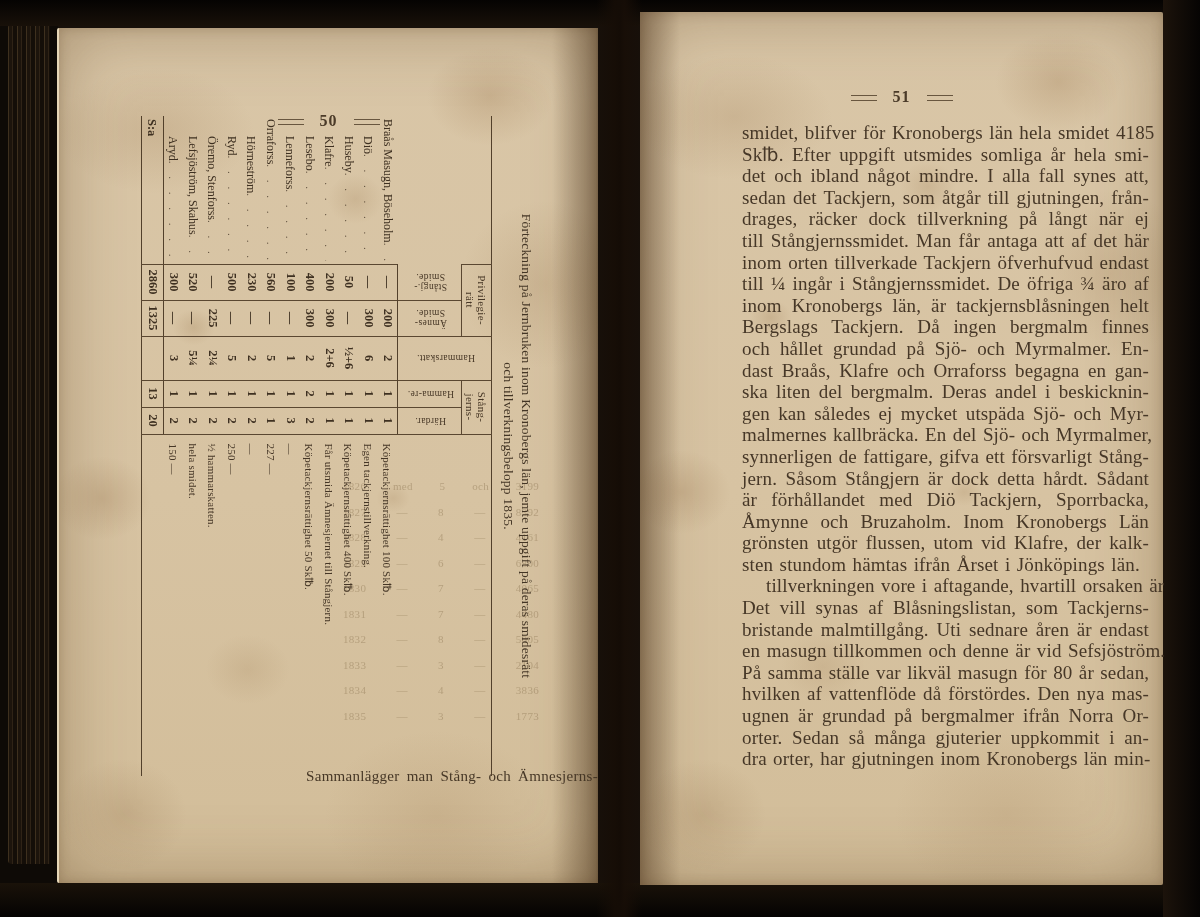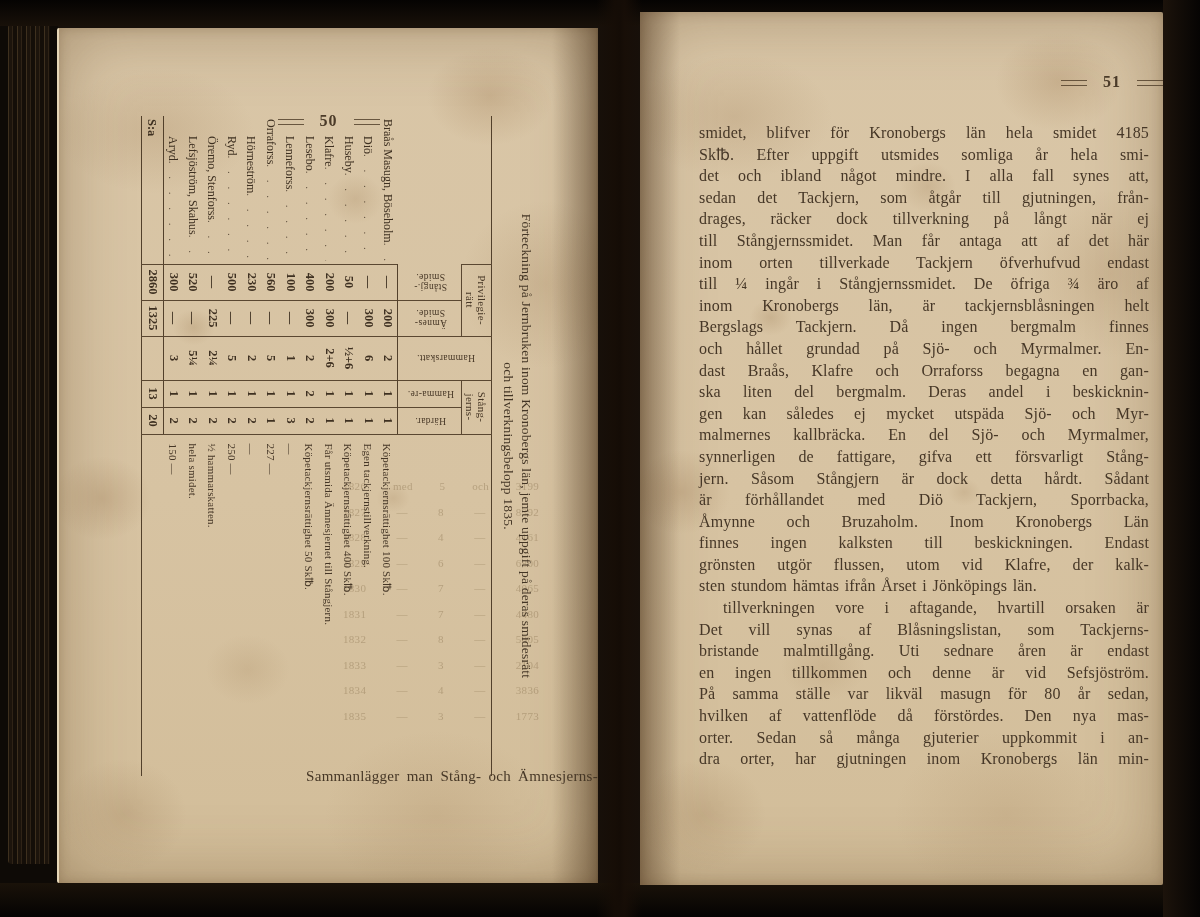--- a/index.html
+++ b/index.html
@@ -38,21 +38,21 @@
       background:linear-gradient(90deg,rgba(0,0,0,0),rgba(62,40,18,.45));}
   .page-right{left:640px;top:12px;width:523px;height:873px;border-radius:0 2px 2px 0;}
   .page-right::before{content:"";position:absolute;left:0;top:0;width:40px;height:100%;
       background:linear-gradient(270deg,rgba(0,0,0,0),rgba(66,42,20,.42));}
   .gutter{position:absolute;left:596px;top:0;width:46px;height:917px;
       background:linear-gradient(90deg,rgba(20,12,6,0) 0%,rgba(22,13,6,.85) 40%,#140c06 52%,rgba(24,14,7,.85) 62%,rgba(20,12,6,0) 100%);}
 
   
   .pgnum{position:absolute;width:100%;text-align:center;color:#4b3b29;font-size:16px;letter-spacing:1px;}
   .page-left .pgnum{top:84px;}
-  .page-right .pgnum{top:61px;text-align:right;}
+  .page-right .pgnum{top:76px;}
   .pgnum .num{display:inline-block;margin:0 16px;font-weight:600;}
   .ddash{display:inline-block;vertical-align:middle;width:26px;height:6px;
       border-top:1.4px solid #55432e;border-bottom:1.4px solid #55432e;opacity:.85;}
 
   
   .tablewrap{position:absolute;left:74px;top:88px;width:404px;height:660px;z-index:2;}
   .tableinner{position:absolute;left:0;top:0;width:660px;height:404px;
       transform-origin:0 0;transform:rotate(90deg) translateY(-404px);color:#3f3122;}
   .ttitle{text-align:center;font-size:13.5px;line-height:18px;letter-spacing:.2px;color:#43352-4;color:#433525;margin:2px 0 7px 0;}
   table.irontable{width:660px;table-layout:fixed;border-collapse:collapse;color:#3e3021;
@@ -84,21 +84,21 @@
   
   .ghost{position:absolute;left:284px;top:446px;width:196px;z-index:1;color:rgba(118,94,58,.34);
       filter:blur(.35px);font-size:11px;}
   .gline{line-height:25.5px;text-align:justify;text-align-last:justify;letter-spacing:.3px;}
 
   .caption{position:absolute;left:0;top:740px;width:100%;text-align:right;
       font-size:15px;color:#463726;letter-spacing:.3px;word-spacing:3px;}
 
   
   .bodytext{position:absolute;left:59px;top:110px;width:450px;color:#46372-7;color:#463727;}
-  .para{font-size:16px;line-height:21.6px;word-spacing:1.5px;letter-spacing:.15px;}
+  .para{font-size:19px;line-height:21.6px;word-spacing:1.5px;letter-spacing:.15px;margin-left:43px;}
   .pline{text-align:justify;text-align-last:justify;white-space:nowrap;}
   .para.endlast .pline:last-child{text-align-last:left;}
   .para.indented .pline:first-child{text-indent:24px;}
 </style>
 </head>
 <body>
 
 <div class="scan">
 
   <div class="edge-left"></div>
@@ -367,30 +367,30 @@
           <div class="pline">Bergslags Tackjern. Då ingen bergmalm finnes</div>
           <div class="pline">och hållet grundad på Sjö- och Myrmalmer. En-</div>
           <div class="pline">dast Braås, Klafre och Orraforss begagna en gan-</div>
           <div class="pline">ska liten del bergmalm. Deras andel i beskicknin-</div>
           <div class="pline">gen kan således ej mycket utspäda Sjö- och Myr-</div>
           <div class="pline">malmernes kallbräcka. En del Sjö- och Myrmalmer,</div>
           <div class="pline">synnerligen de fattigare, gifva ett försvarligt Stång-</div>
           <div class="pline">jern. Såsom Stångjern är dock detta hårdt. Sådant</div>
           <div class="pline">är förhållandet med Diö Tackjern, Sporrbacka,</div>
           <div class="pline">Åmynne och Bruzaholm. Inom Kronobergs Län</div>
-          <div class="pline">finnes ingen kalksten till beskickningen. Endast</div>
           <div class="pline">grönsten utgör flussen, utom vid Klafre, der kalk-</div>
           <div class="pline">sten stundom hämtas ifrån Årset i Jönköpings län.</div>
         </div>
       <div class="para indented">
           <div class="pline">tillverkningen vore i aftagande, hvartill orsaken är</div>
           <div class="pline">Det vill synas af Blåsningslistan, som Tackjerns-</div>
           <div class="pline">bristande malmtillgång. Uti sednare åren är endast</div>
-          <div class="pline">en ingen tillkommen och denne är vid Sefsjöström.</div>
+          <div class="pline">en masugn tillkommen och denne är vid Sefsjöström.</div>
           <div class="pline">På samma ställe var likväl masugn för 80 år sedan,</div>
           <div class="pline">hvilken af vattenflöde då förstördes. Den nya mas-</div>
+          <div class="pline">ugnen är grundad på bergmalmer ifrån Norra Or-</div>
           <div class="pline">orter. Sedan så många gjuterier uppkommit i an-</div>
           <div class="pline">dra orter, har gjutningen inom Kronobergs län min-</div>
         </div>
     </div>
   </div>
 
 </div>
 
 </body></html>

